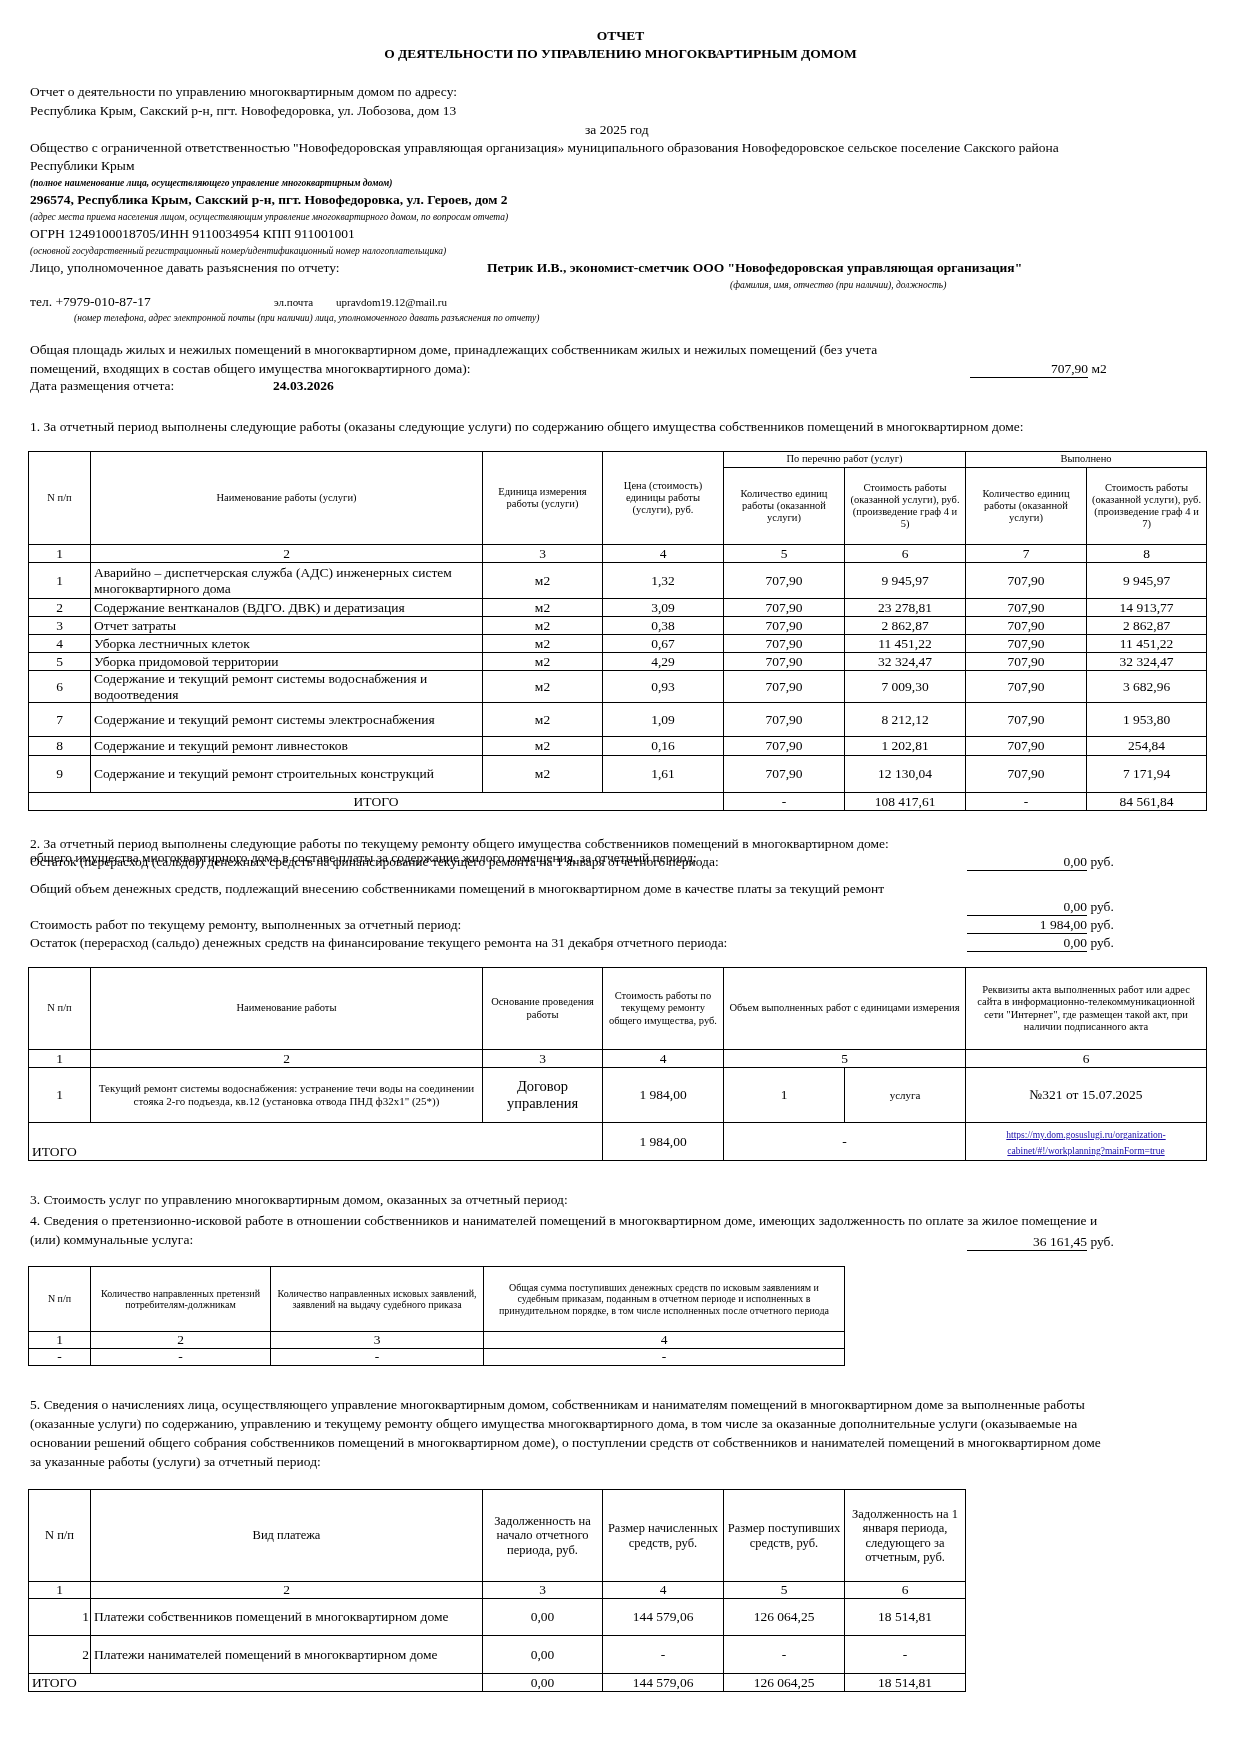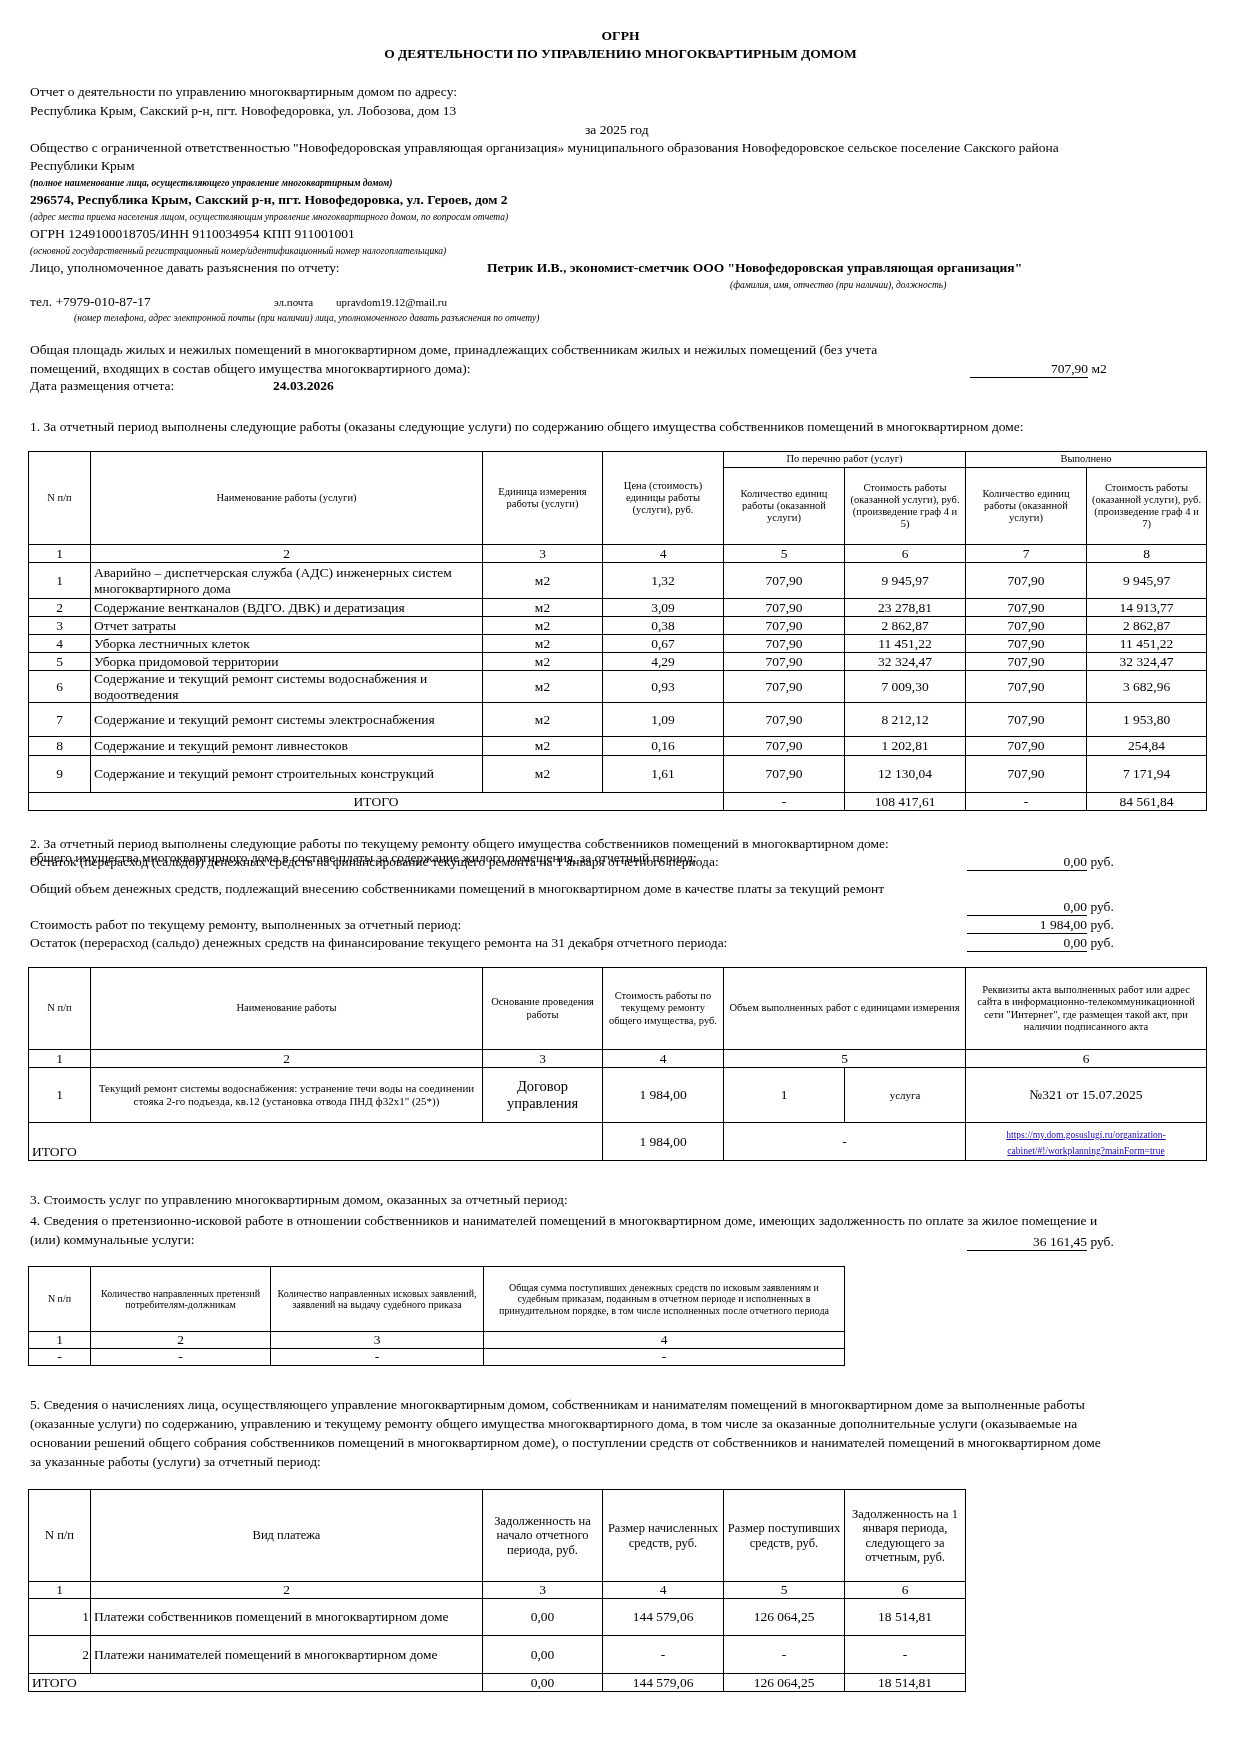--- a/index.html
+++ b/index.html
@@ -11,21 +11,21 @@
   .bold { font-weight: bold; }
   table { border-collapse: collapse; position: absolute; table-layout: fixed; }
   td { border: 1px solid #000; padding: 0 3px; text-align: center; vertical-align: middle; line-height: 1.15; }
   .l { text-align: left; }
   .r { text-align: right; }
   .link { color: #1a0dab; text-decoration: underline; font-size: 9.5px; }
 </style>
 </head>
 <body>
 
-<div class="abs title" style="top:28px;">ОГРН</div>
+<div class="abs title" style="top:28px;">ОТЧЕТ</div>
 <div class="abs title" style="top:46px;">О ДЕЯТЕЛЬНОСТИ ПО УПРАВЛЕНИЮ МНОГОКВАРТИРНЫМ ДОМОМ</div>
 
 <div class="abs" style="left:30px; top:84px;">Отчет о деятельности по управлению многоквартирным домом по адресу:</div>
 <div class="abs" style="left:30px; top:103px;">Республика Крым, Сакский р-н, пгт. Новофедоровка, ул. Лобозова, дом 13</div>
 <div class="abs" style="left:585px; top:122px;">за 2025 год</div>
 <div class="abs" style="left:30px; top:140px;">Общество с ограниченной ответственностью "Новофедоровская управляющая организация» муниципального образования Новофедоровское сельское поселение Сакского района</div>
 <div class="abs" style="left:30px; top:158px;">Республики Крым</div>
 <div class="abs note" style="left:30px; top:178px;font-weight:bold;">(полное наименование лица, осуществляющего управление многоквартирным домом)</div>
 <div class="abs" style="left:30px; top:192px;font-weight:bold;">296574, Республика Крым, Сакский р-н, пгт. Новофедоровка, ул. Героев, дом 2</div>
 <div class="abs note" style="left:30px; top:212px;">(адрес места приема населения лицом, осуществляющим управление многоквартирного домом, по вопросам отчета)</div>
@@ -253,21 +253,21 @@
 </tbody>
   </table>
 
 <div class="abs" style="left:30px; top:1192px;">3. Стоимость услуг по управлению многоквартирным домом, оказанных за отчетный период:</div>
 <div class="abs" style="left:967px; top:1192px;">
   <span class="uline" style="width:120px;margin-top:42px;">36 161,45</span>
   <span>руб.</span>
 </div>
 
 <div class="abs" style="left:30px; top:1213px;">4. Сведения о претензионно-исковой работе в отношении собственников и нанимателей помещений в многоквартирном доме, имеющих задолженность по оплате за жилое помещение и</div>
-<div class="abs" style="left:30px; top:1232px;">(или) коммунальные услуги:</div>
+<div class="abs" style="left:30px; top:1232px;">(или) коммунальные услуга:</div>
 
 <table style="left:28px; top:1266px; width:816px;">
   <colgroup>
     <col style="width:62px">
       <col style="width:180px">
       <col style="width:213px">
       <col style="width:361px">
   </colgroup>
   <tbody>
       <tr style="height:65px; font-size:10px;">

